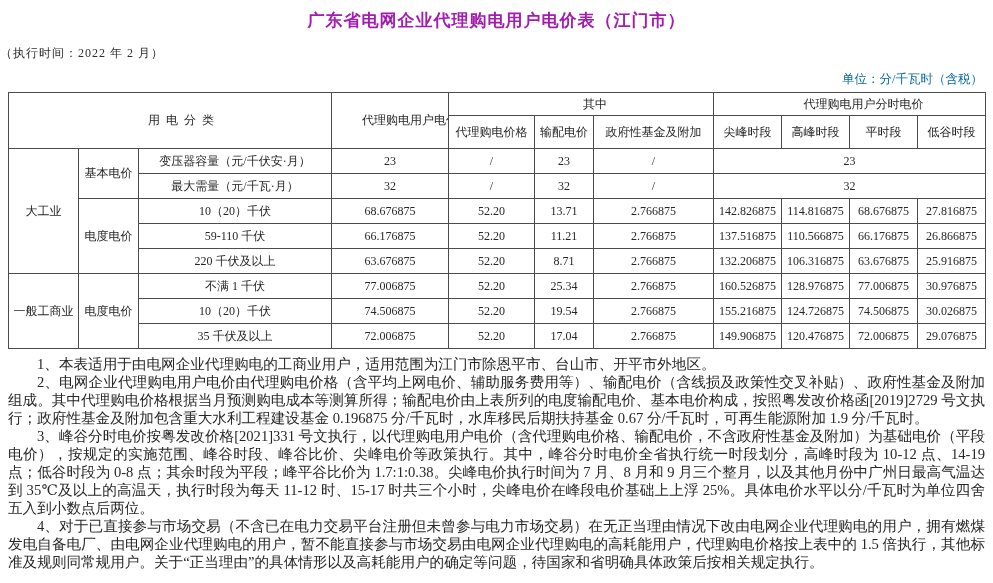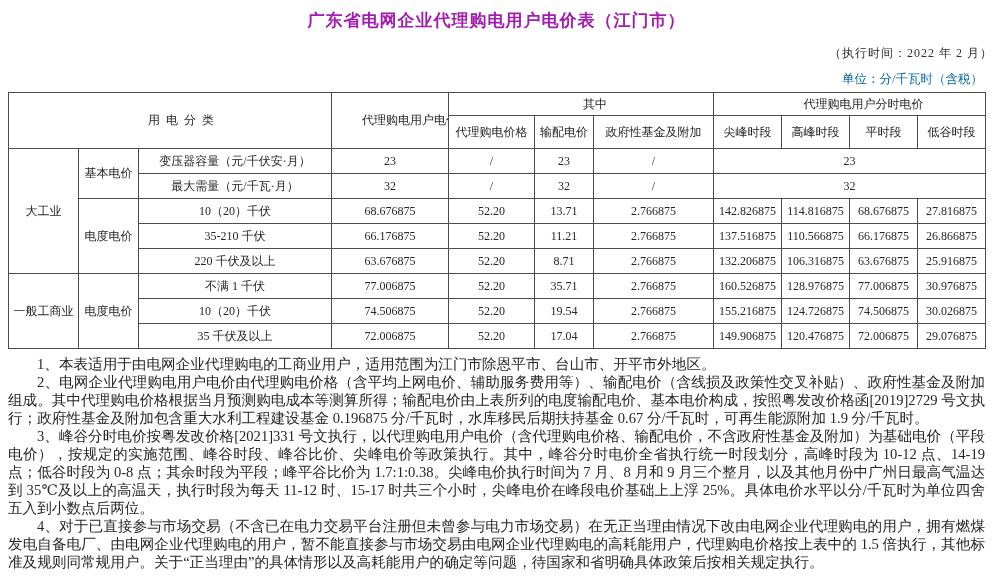--- a/index.html
+++ b/index.html
@@ -4,21 +4,21 @@
 <style>
   html,body{margin:0;padding:0;background:#ffffff;}
   .page{
     width:993px;height:583px;position:relative;background:#ffffff;
     font-family:"Liberation Serif","DejaVu Serif",serif;color:#2a2a2a;overflow:hidden;
   }
   .title{
     padding-top:9px;text-align:center;font-family:"Liberation Sans","DejaVu Sans",sans-serif;
     font-weight:700;font-size:17px;letter-spacing:1px;color:#a21caf;
   }
-  .subtitle{text-align:right;font-size:12px;margin-top:13px;color:#2e2e2e;letter-spacing:1px;}
+  .subtitle{text-align:left;font-size:12px;margin-top:13px;color:#2e2e2e;letter-spacing:1px;}
   .unit-note{text-align:right;font-size:12.5px;margin:9px 10px 4px 0;color:#0369a1;}
   table.price-table{
     width:977px;margin:0 8px;border-collapse:collapse;table-layout:fixed;
   }
   .price-table td,.price-table th{
     border:1px solid #4c4c4c;text-align:center;vertical-align:middle;
     font-size:12px;font-weight:400;color:#262626;padding:0 2px;
     overflow:hidden;white-space:nowrap;
   }
   .hrow1 td{height:22px;padding-left:30px;}
@@ -96,21 +96,21 @@
         <td>68.676875</td>
         <td>52.20</td>
         <td>13.71</td>
         <td>2.766875</td>
         <td>142.826875</td>
         <td>114.816875</td>
         <td>68.676875</td>
         <td>27.816875</td>
       </tr>
       <tr class="drow">
-        <td>35-210 千伏</td>
+        <td>59-110 千伏</td>
         <td>66.176875</td>
         <td>52.20</td>
         <td>11.21</td>
         <td>2.766875</td>
         <td>137.516875</td>
         <td>110.566875</td>
         <td>66.176875</td>
         <td>26.866875</td>
       </tr>
       <tr class="drow">
@@ -124,21 +124,21 @@
         <td>63.676875</td>
         <td>25.916875</td>
       </tr>
 
       <tr class="drow">
         <td rowspan="3">一般工商业</td>
         <td rowspan="3">电度电价</td>
         <td>不满 1 千伏</td>
         <td>77.006875</td>
         <td>52.20</td>
-        <td>35.71</td>
+        <td>25.34</td>
         <td>2.766875</td>
         <td>160.526875</td>
         <td>128.976875</td>
         <td>77.006875</td>
         <td>30.976875</td>
       </tr>
       <tr class="drow">
         <td>10（20）千伏</td>
         <td>74.506875</td>
         <td>52.20</td>

